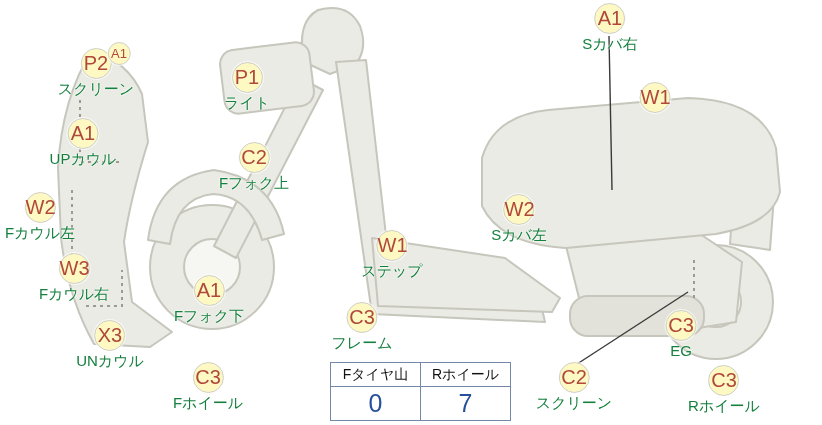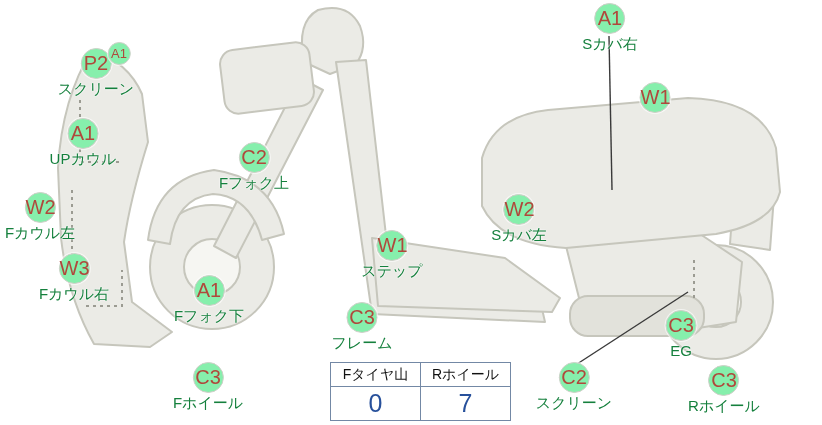--- a/index.html
+++ b/index.html
@@ -10,21 +10,21 @@
   .stage > svg{position:absolute;left:0;top:0;width:822px;height:425px;z-index:1;}
 
   
   .tag{
     position:absolute;z-index:3;transform:translateX(-50%);
     display:flex;flex-direction:column;align-items:center;
   }
   .badge-row{position:relative;}
   .badge{
     box-sizing:border-box;width:31px;height:31px;border-radius:50%;
-    background:#86efac;border:1px solid #cfcfc8;
+    background:#fef9c3;border:1px solid #cfcfc8;
     color:#b0483c;font-size:20px;line-height:29px;text-align:center;
     box-shadow:0 0 0 1px rgba(255,255,255,.6);
   }
   .badge.sub{
     position:absolute;left:27px;top:-6px;width:23px;height:23px;
     font-size:13px;line-height:21px;
   }
   .part{
     margin-top:1px;font-size:15px;color:#15803d;white-space:nowrap;
     text-shadow:0 0 2px #fff,0 0 2px #fff;
@@ -92,20 +92,24 @@
   </svg>
 
   <div class="tag" style="left:96px;top:48px">
     <div class="badge-row">
       <div class="badge">P2</div>
       <div class="badge sub">A1</div>
     </div>
     <div class="part">スクリーン</div>
   </div>
 
+  <div class="tag" style="left:247px;top:62px">
+    <div class="badge">P1</div>
+    <div class="part">ライト</div>
+  </div>
 
   <div class="tag" style="left:83px;top:118px">
     <div class="badge">A1</div>
     <div class="part">UPカウル</div>
   </div>
 
   <div class="tag" style="left:254px;top:142px">
     <div class="badge">C2</div>
     <div class="part">Fフォク上</div>
   </div>
@@ -129,20 +133,24 @@
   <div class="tag" style="left:209px;top:275px">
     <div class="badge">A1</div>
     <div class="part">Fフォク下</div>
   </div>
 
   <div class="tag" style="left:362px;top:302px">
     <div class="badge">C3</div>
     <div class="part">フレーム</div>
   </div>
 
+  <div class="tag" style="left:110px;top:320px">
+    <div class="badge">X3</div>
+    <div class="part">UNカウル</div>
+  </div>
 
   <div class="tag" style="left:208px;top:362px">
     <div class="badge">C3</div>
     <div class="part">Fホイール</div>
   </div>
 
   <div class="tag" style="left:610px;top:3px">
     <div class="badge">A1</div>
     <div class="part">Sカバ右</div>
   </div>

